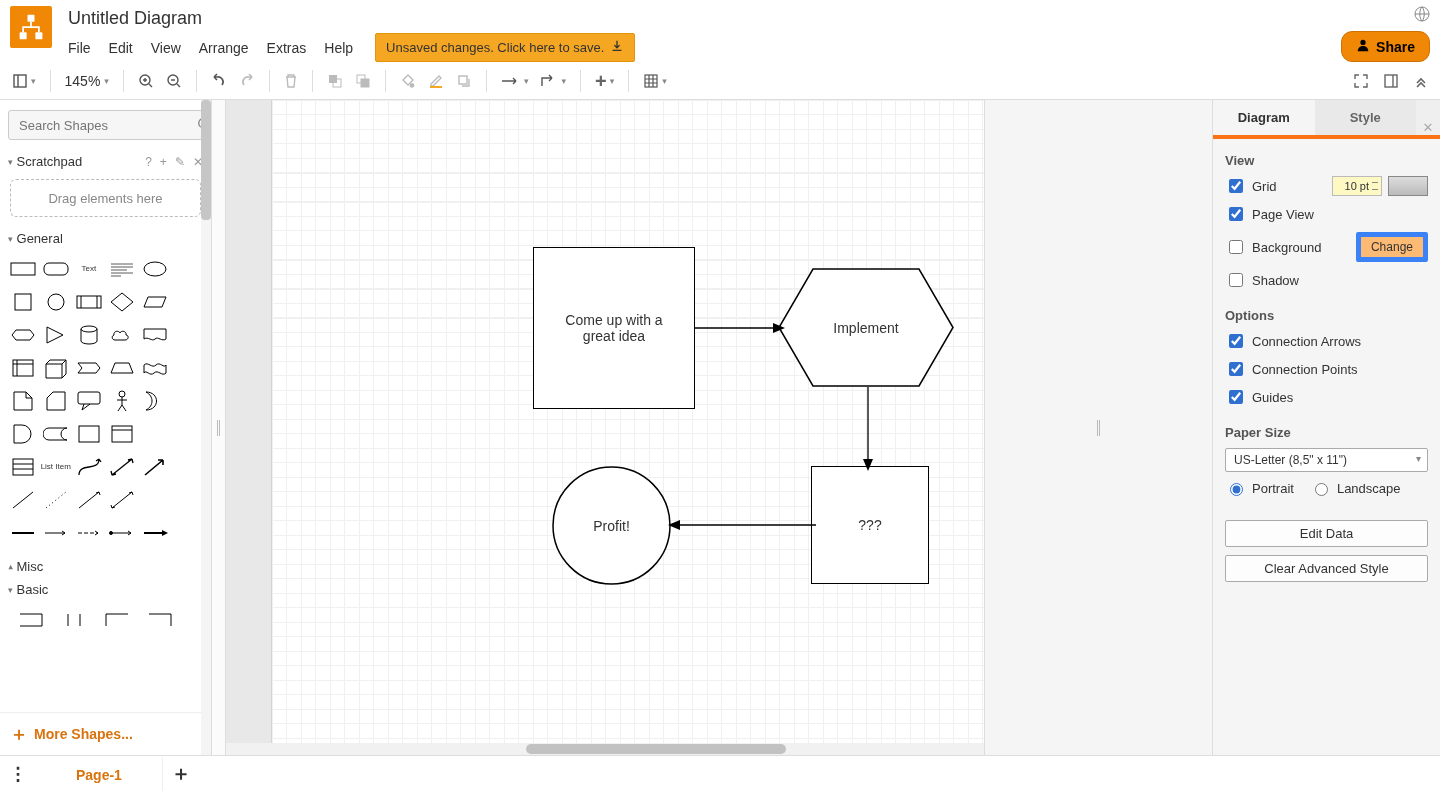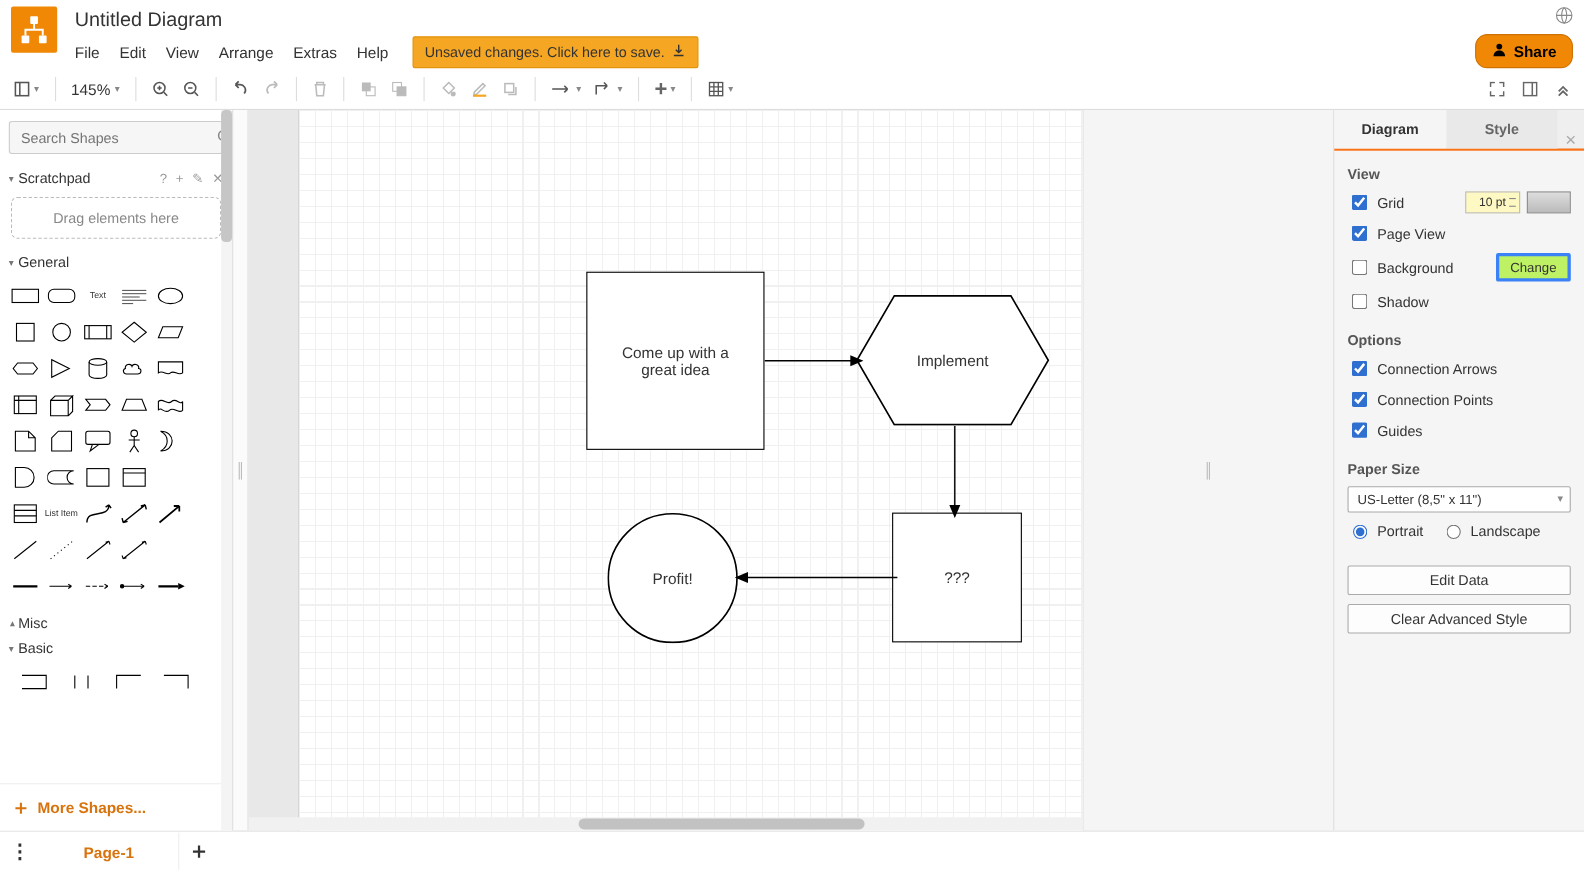--- a/index.html
+++ b/index.html
@@ -89,34 +89,34 @@
   .hex { position:absolute; }
   .hex svg { position:absolute; inset:0;}
   .hexlabel, .circlabel { position:absolute; inset:0; display:flex; align-items:center; justify-content:center; font-size:14px;}
   .circ { position:absolute;}
   .arrow { position:absolute;}
   .hscroll { position:absolute; left:0; right:0; bottom:0; height:12px; background:#f1f1f1;}
   .hscroll .thumb{ position:absolute; left:300px; width:260px; top:1px; bottom:1px; background:#c2c2c2; border-radius:5px;}
 
   
   .right { width:228px; background:#f5f5f5; border-left:1px solid #ddd; display:flex; flex-direction:column; font-size:13px;}
-  .tabs { display:flex; align-items:flex-end; border-bottom:2px solid #f97316; background:#efefef;}
+  .tabs { display:flex; align-items:flex-end; border-bottom:4px solid #f97316; background:#efefef;}
   .tab { flex:1; text-align:center; padding:10px 0; color:#666; font-weight:bold; background:#e9e9e9; cursor:default;}
   .tab.active { background:#f5f5f5; color:#333;}
   .tab-close { width:24px; display:flex; align-items:center; justify-content:center; color:#aaa;}
   .panel-body { padding:10px 12px; display:flex; flex-direction:column; gap:8px; overflow:auto;}
   .panel-h { font-weight:bold; color:#555; margin-top:4px;}
   .row { display:flex; align-items:center; gap:6px;}
   .row input[type=checkbox]{ accent-color:#2f6fd0; width:14px; height:14px;}
   .num-box{ width:50px; height:20px; background:#fef9c3; border:1px solid #bbb; display:flex; align-items:center; justify-content:flex-end; padding:0 12px 0 4px; font-size:11px; position:relative;}
   .num-box::after{content:""; position:absolute; right:2px; top:2px; bottom:2px; width:8px; background:
      linear-gradient(#888,#888) center 25%/6px 1px no-repeat,
      linear-gradient(#888,#888) center 75%/6px 1px no-repeat;}
   .swatch { width:40px; height:20px; border:1px solid #888; background:linear-gradient(#ddd,#bbb);}
-  .btn-sm { border:3px solid #3b82f6; background:#bef264; padding:3px 10px; border-radius:2px; font-size:12px;}
+  .btn-sm { border:5px solid #3b82f6; background:#fdba74; padding:3px 10px; border-radius:2px; font-size:12px;}
   .btn-wide { border:1px solid #aaa; background:#fdfdfd; padding:5px 0; text-align:center; border-radius:2px; font-size:13px;}
   .select-wide { border:1px solid #aaa; background:#fff; padding:4px 20px 4px 8px; border-radius:2px; font-size:12px; position:relative;}
   .select-wide::after{content:"▾"; position:absolute; right:6px; top:4px; color:#888; font-size:10px;}
   .radio-row { display:flex; gap:16px; }
   .radio-row input { accent-color:#2f6fd0;}
 
   
   .bottom { height:36px; border-top:1px solid #ddd; display:flex; align-items:stretch; background:#fff;}
   .bottom .menu3 { width:36px; display:flex; align-items:center; justify-content:center; font-size:18px; font-weight:bold;}
   .bottom .ptab { padding:0 40px; display:flex; align-items:center; color:#d9730d; font-weight:bold; font-size:14px; border-right:1px solid #eee; border-top:2px solid transparent;}

